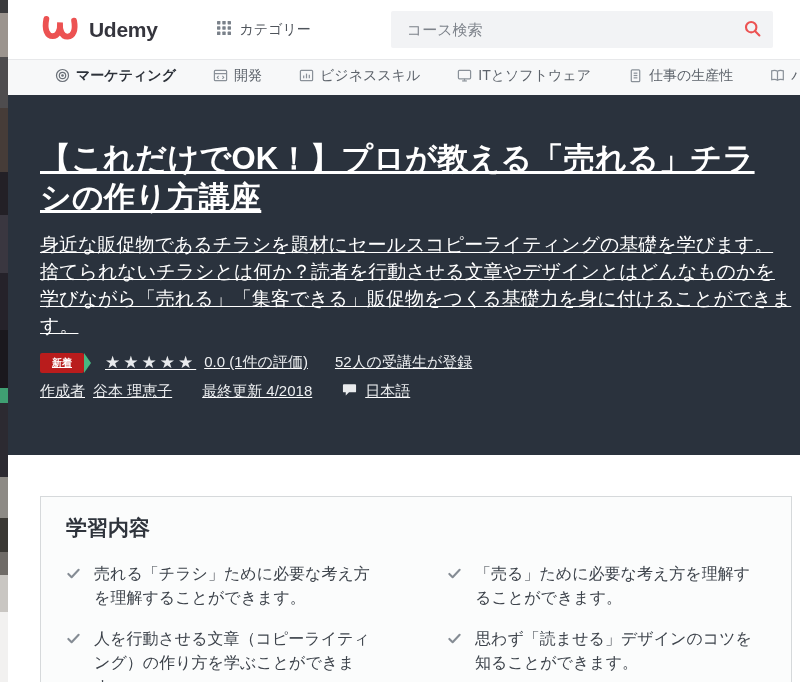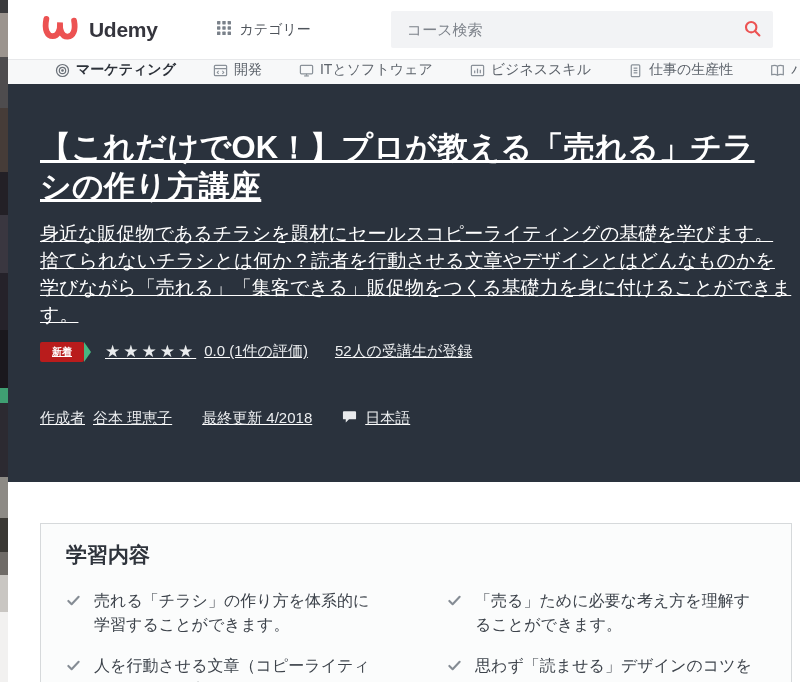--- a/index.html
+++ b/index.html
@@ -54,21 +54,21 @@
   .search input {
     flex: 1; border: none; background: transparent;
     font-size: 15px; color: #333; outline: none;
     font-family: "Liberation Sans", "DejaVu Sans", sans-serif;
   }
   .search input::placeholder { color: #7e838b; opacity: 1; }
   .search-btn { background: none; border: none; cursor: pointer; display: flex; align-items: center; }
 
   
   .nav {
-    height: 25px; background: #f7f8f9; border-top: 1px solid #e7e8ea;
+    height: 36px; background: #f7f8f9; border-top: 1px solid #e7e8ea;
     display: flex; align-items: center;
     padding: 0 4px 4px 47px; gap: 37px;
     white-space: nowrap; overflow: hidden;
     color: #5d636b; font-size: 14px;
   }
   .nav-item { display: flex; align-items: center; gap: 6px; flex: 0 0 auto; cursor: pointer; }
   .nav-item .nav-icon { display: flex; color: #8a9199; }
   .nav-item.active { color: #2d323a; font-weight: bold; }
   .nav-item.active .nav-icon { color: #6a7078; }
 
@@ -94,21 +94,21 @@
     border-top: 10px solid transparent; border-bottom: 10px solid transparent;
     border-left: 7px solid #47b881;
   }
   .stars { color: #e9ebed; font-size: 17px; letter-spacing: 3px; margin-left: 21px; }
   .rating-count { margin-left: 8px; }
   .students { margin-left: 27px; }
   .meta-row {
     margin-top: 9px; display: flex; align-items: center; gap: 30px;
     font-size: 15px; color: #eceef0;
   }
-  .meta-item { display: flex; gap: 8px; margin-top: 38px; }
+  .meta-item { display: flex; gap: 8px; }
   .author-name { cursor: pointer; }
 
   
   .learn-section { padding-top: 41px; background: #fff; }
   .card {
     margin-left: 32px; width: 752px;
     border: 1px solid #d6d9db; background: #fbfcfc;
     padding: 17px 25px 60px;
   }
   .card h2 { font-size: 21px; color: #2f343c; font-weight: bold; }
@@ -181,37 +181,37 @@
           <rect x="1.5" y="2.5" width="13" height="11" rx="1"></rect>
             <line x1="1.5" y1="6" x2="14.5" y2="6"></line>
           <path d="M6 8.5 L4.5 10 L6 11.5 M10 8.5 L11.5 10 L10 11.5" stroke-width="1.1"></path>
         </svg>
       </span>
       <span>開発</span>
     </div>
     <div class="nav-item">
       <span class="nav-icon">
         <svg width="15" height="15" viewBox="0 0 16 16" fill="none" stroke="currentColor" stroke-width="1.3">
-          <rect x="1.5" y="2.5" width="13" height="9" rx="1"></rect>
-            <line x1="8" y1="11.5" x2="8" y2="13.5"></line>
-            <line x1="5.5" y1="13.8" x2="10.5" y2="13.8"></line>
-        </svg>
-      </span>
-      <span>ITとソフトウェア</span>
-    </div>
-    <div class="nav-item">
-      <span class="nav-icon">
-        <svg width="15" height="15" viewBox="0 0 16 16" fill="none" stroke="currentColor" stroke-width="1.3">
           <rect x="1.5" y="2.5" width="13" height="11" rx="1"></rect>
           <line x1="5" y1="11" x2="5" y2="8"></line>
             <line x1="8" y1="11" x2="8" y2="6"></line>
             <line x1="11" y1="11" x2="11" y2="7.2"></line>
         </svg>
       </span>
       <span>ビジネススキル</span>
+    </div>
+    <div class="nav-item">
+      <span class="nav-icon">
+        <svg width="15" height="15" viewBox="0 0 16 16" fill="none" stroke="currentColor" stroke-width="1.3">
+          <rect x="1.5" y="2.5" width="13" height="9" rx="1"></rect>
+            <line x1="8" y1="11.5" x2="8" y2="13.5"></line>
+            <line x1="5.5" y1="13.8" x2="10.5" y2="13.8"></line>
+        </svg>
+      </span>
+      <span>ITとソフトウェア</span>
     </div>
     <div class="nav-item">
       <span class="nav-icon">
         <svg width="15" height="15" viewBox="0 0 16 16" fill="none" stroke="currentColor" stroke-width="1.3">
           <rect x="3.5" y="2" width="9" height="12.5" rx="1"></rect>
             <line x1="6" y1="5.5" x2="10" y2="5.5"></line>
             <line x1="6" y1="8" x2="10" y2="8"></line>
             <line x1="6" y1="10.5" x2="10" y2="10.5"></line>
         </svg>
       </span>
@@ -262,21 +262,21 @@
     <div class="card">
       <h2>学習内容</h2>
       <div class="cols">
         <div class="col">
           <div class="learn-item">
             <span class="check">
               <svg width="15" height="15" viewBox="0 0 16 16" fill="none">
                   <path d="M2.5 8.5 L6 12 L13.5 4" stroke="currentColor" stroke-width="2.2" stroke-linecap="round" stroke-linejoin="round"></path>
                 </svg>
             </span>
-            <span>売れる「チラシ」の作り方を体系的に学習することができます。</span>
+            <span>売れる「チラシ」ために必要な考え方を理解することができます。</span>
           </div>
           <div class="learn-item">
             <span class="check">
               <svg width="15" height="15" viewBox="0 0 16 16" fill="none">
                   <path d="M2.5 8.5 L6 12 L13.5 4" stroke="currentColor" stroke-width="2.2" stroke-linecap="round" stroke-linejoin="round"></path>
                 </svg>
             </span>
             <span>人を行動させる文章（コピーライティング）の作り方を学ぶことができます。</span>
           </div>
 

